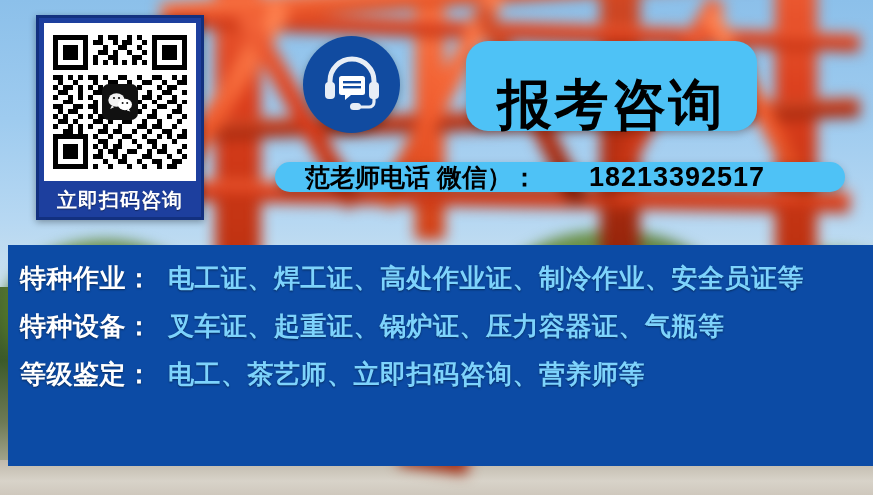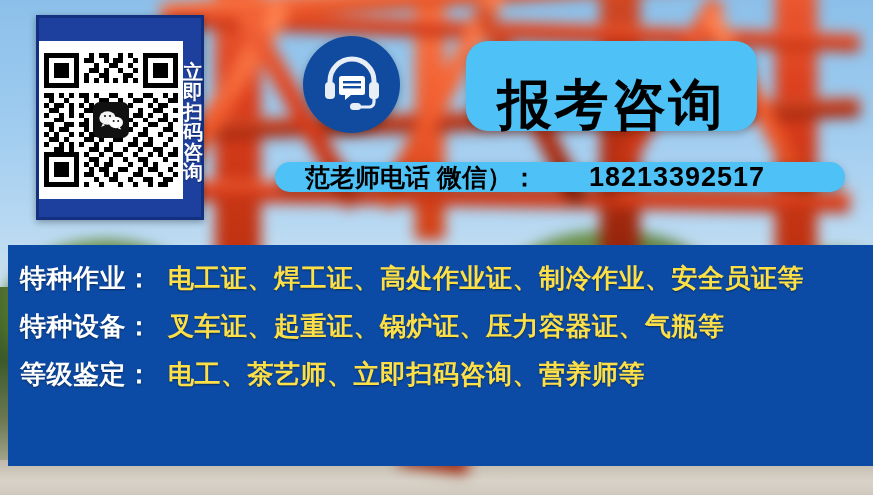--- a/index.html
+++ b/index.html
@@ -61,21 +61,21 @@
   .qr-card {
     position: absolute;
     left: 36px;
     top: 15px;
     width: 168px;
     height: 205px;
     background: #1d3f9e;
     border: 3px solid #12307f;
     box-sizing: border-box;
     display: flex;
-    flex-direction: row;
+    flex-direction: column;
     align-items: center;
     box-shadow: 0 2px 7px rgba(0,0,0,.35);
   }
   .qr-box {
     width: 152px;
     height: 158px;
     margin-top: 5px;
     background: #ffffff;
     position: relative;
     display: flex;
@@ -200,21 +200,21 @@
     color: #ffffff;
     font-size: 26px;
     font-weight: bold;
     width: 148px;
     flex: none;
     letter-spacing: .5px;
     text-shadow: 0 1px 2px rgba(0,0,0,.45);
     white-space: nowrap;
   }
   .info-val {
-    color: #fde047;
+    color: #7dd3fc;
     font-size: 26px;
     font-weight: bold;
     letter-spacing: .5px;
     text-shadow: 0 1px 2px rgba(0,0,0,.45);
     white-space: nowrap;
   }
 </style>
 </head>
 <body>
 

